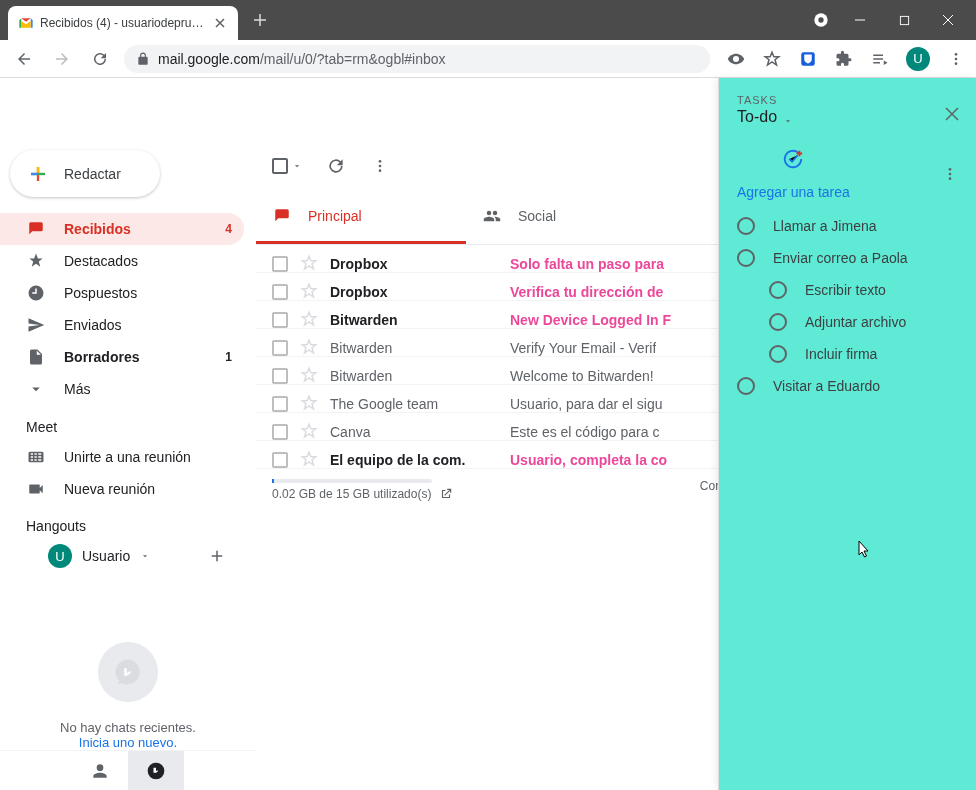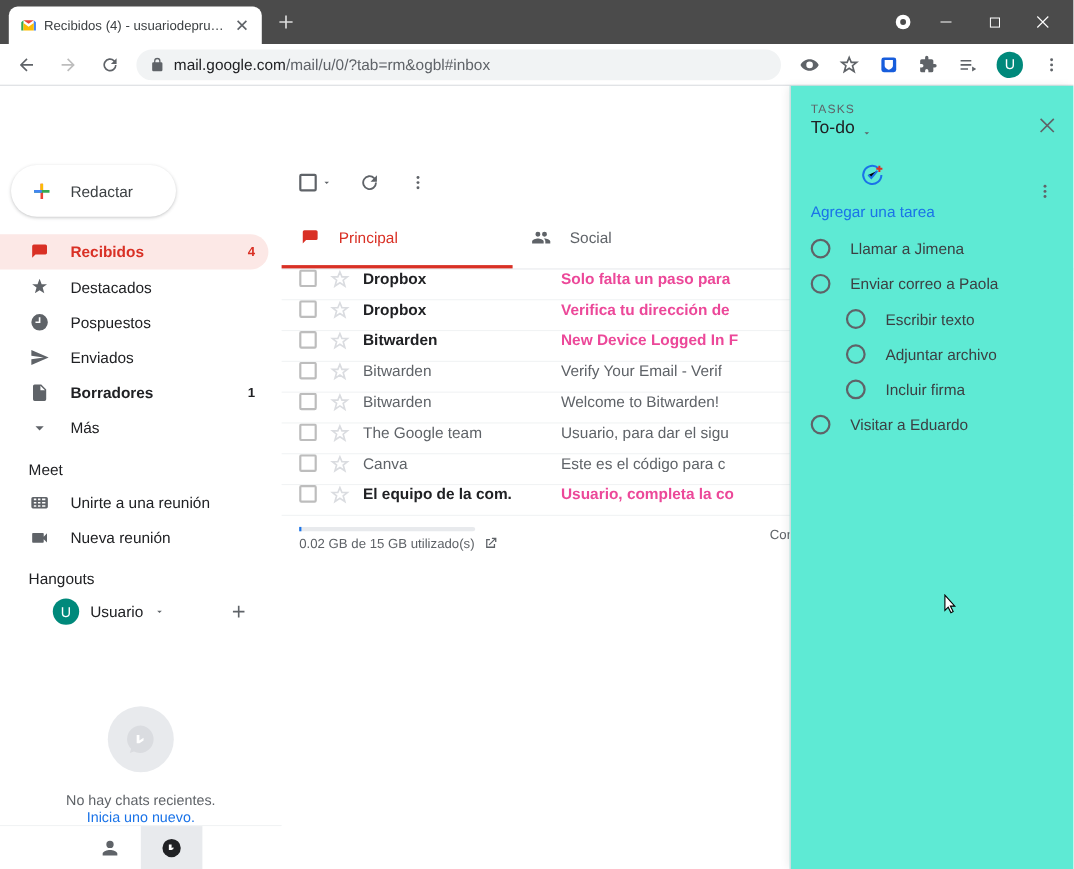--- a/index.html
+++ b/index.html
@@ -67,21 +67,21 @@
     .checkbox-combo { display: flex; align-items: center; gap: 4px; cursor: pointer; }
     .checkbox { width: 16px; height: 16px; border: 2px solid #5f6368; border-radius: 2px; }
     .toolbar-btn { width: 20px; height: 20px; display: flex; align-items: center; justify-content: center; cursor: pointer; }
 
     .tabs { display: flex; border-bottom: 1px solid #e8eaed; }
     .tab-item { flex: 0 0 210px; height: 54px; display: flex; align-items: center; gap: 16px; padding: 0 16px; font-size: 14px; color: #5f6368; cursor: pointer; border-bottom: 3px solid transparent; font-weight: 500; }
     .tab-item.active { color: #d93025; border-bottom-color: #d93025; }
     .tab-icon2 { width: 20px; display: flex; align-items: center; justify-content: center; }
 
     .mail-list { display: flex; flex-direction: column; }
-    .mail-row { height: 28px; display: flex; align-items: flex-start; padding: 0 8px 0 16px; gap: 12px; font-size: 14px; border-bottom: 1px solid #f1f3f4; cursor: pointer; white-space: nowrap; overflow: hidden; }
+    .mail-row { height: 28px; display: flex; align-items: flex-end; padding: 0 8px 0 16px; gap: 12px; font-size: 14px; border-bottom: 1px solid #f1f3f4; cursor: pointer; white-space: nowrap; overflow: hidden; }
     .mail-row.unread .sender, .mail-row.unread .subject { font-weight: 700; color: #ec4899; }
     .mail-row .sender { width: 168px; color: #5f6368; }
     .mail-row.unread .sender { color: #202124; }
     .mail-row .subject { color: #5f6368; overflow: hidden; text-overflow: ellipsis; }
     .mail-row .preview { color: #5f6368; font-weight: 400; }
     .star { color: #dadce0; cursor: pointer; }
     .row-check { width: 16px; height: 16px; border: 2px solid #bdbdbd; border-radius: 2px; cursor: pointer; }
 
     .footer { display: flex; padding: 10px 16px; font-size: 12px; color: #5f6368; gap: 8px; align-items: flex-start; }
     .footer-left { display: flex; align-items: center; gap: 8px; }

